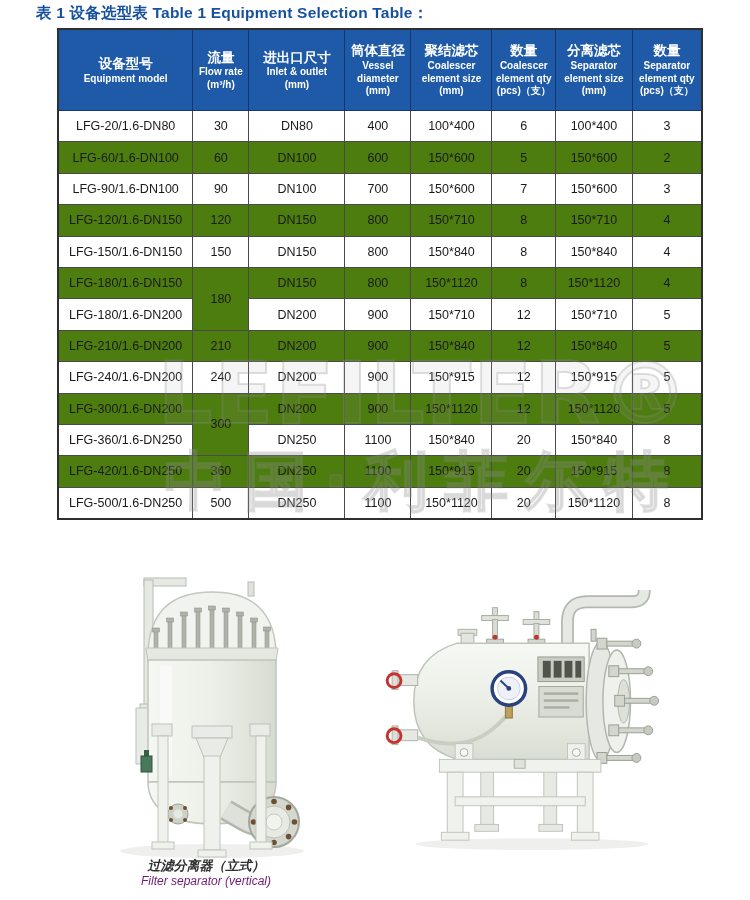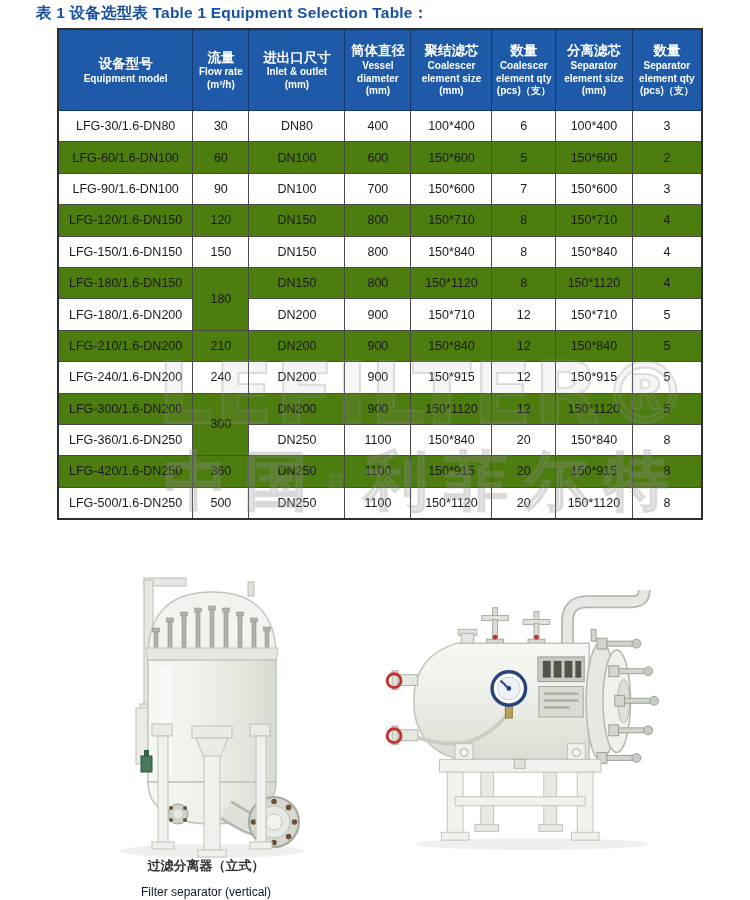--- a/index.html
+++ b/index.html
@@ -25,24 +25,24 @@
     pointer-events:none;font-weight:800;color:rgba(160,160,160,0.10);
     -webkit-text-stroke:2px rgba(140,140,140,0.28);
     font-family:"DejaVu Sans", sans-serif;white-space:nowrap;margin-left:44px;
   }
   .wm1{top:343px;font-size:86px;letter-spacing:2px;}
   .wm2{top:438px;font-size:64px;letter-spacing:16px;-webkit-text-stroke:1.5px rgba(140,140,140,0.26);}
   .fig{position:absolute;z-index:1;}
   .fig-left{left:100px;top:570px;width:220px;height:290px;}
   .fig-right{left:382px;top:586px;width:300px;height:266px;}
   .caption{position:absolute;width:220px;text-align:center;z-index:2;}
-  .cap-left{left:96px;top:858px;}
+  .cap-left{left:96px;top:858px;font-style:italic;}
   .cap-right{left:464px;top:858px;}
   .cap-zh{font-size:13px;font-weight:600;color:#2f2f2f;line-height:16px;}
-  .cap-en{font-size:12px;color:#0f172a;line-height:15px;margin-top:11px;}
+  .cap-en{font-size:12px;color:#701a75;line-height:15px;}
 </style>
 </head>
 <body>
 
 <div class="page-title">表 1 设备选型表 Table 1 Equipment Selection Table：</div>
 
 <div class="table-wrap">
   <table>
     <thead>
       <tr id="thead-row">
@@ -87,21 +87,21 @@
           <th style="width: 10.7%;">
             <div class="h-zh">数量</div>
             <div class="h-en">Separator</div>
             <div class="h-en">element qty</div>
             <div class="h-en">(pcs)（支）</div>
           </th>
         </tr>
     </thead>
     <tbody id="table-body">
         <tr>
-          <td>LFG-30/1.6-DN80</td>
+          <td>LFG-20/1.6-DN80</td>
           <td>30</td>
           <td>DN80</td>
           <td>400</td>
           <td>100*400</td>
           <td>6</td>
           <td>100*400</td>
           <td>3</td>
         </tr>
         <tr class="alt">
           <td>LFG-60/1.6-DN100</td>

